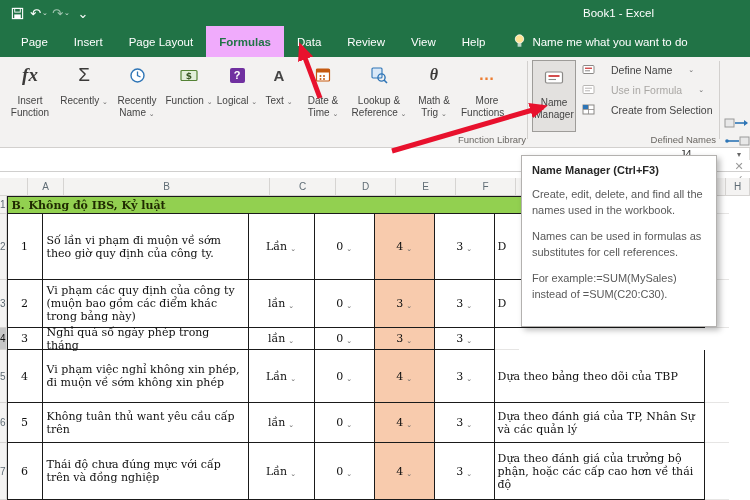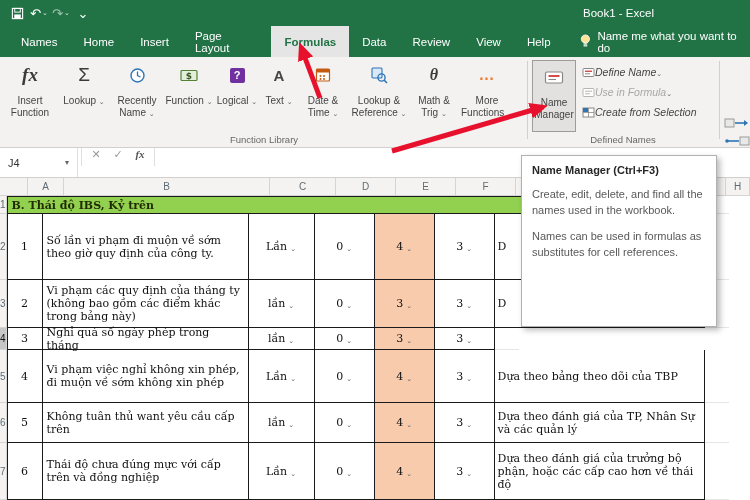--- a/index.html
+++ b/index.html
@@ -12,52 +12,52 @@
   .qat{display:flex;align-items:center;gap:4px;padding-left:8px;}
   .qbtn{display:flex;align-items:center;justify-content:center;height:20px;min-width:18px;color:#fff;font-size:13px;}
   .qbtn .tiny{font-size:7px;margin-left:1px;color:#d9e8df;}
   .qbtn.dim{color:#9dc3ad;}
   .wtitle{position:absolute;left:583px;top:0;height:26px;display:flex;align-items:center;font-size:11.5px;color:#fff;}
 
   
   .tabrow{position:absolute;top:26px;left:0;width:750px;height:31px;background:#217346;display:flex;
     align-items:stretch;padding-left:8px;box-sizing:border-box;}
   .tab{color:#fff;font-size:11.5px;display:flex;align-items:center;padding:0 13px;cursor:default;}
-  .tab.sel{background:#e5e5e5;color:#217346;font-weight:bold;}
+  .tab.sel{background:#f0abfc;color:#217346;font-weight:bold;}
   .tellme{display:flex;align-items:center;gap:7px;color:#fff;font-size:11.5px;margin-left:16px;}
 
   
   .ribbon{position:absolute;top:57px;left:0;width:750px;height:91px;background:#f3f2f1;
     border-bottom:1px solid #d2d0ce;box-sizing:border-box;}
   .grp{position:absolute;top:0;height:90px;}
   .grp-fl{left:2px;width:524px;display:flex;align-items:flex-start;}
-  .grplabel{position:absolute;bottom:2px;left:0;width:100%;text-align:center;font-size:9.5px;color:#696662;}
+  .grplabel{position:absolute;bottom:2px;left:0;width:100%;text-align:right;font-size:9.5px;color:#696662;}
   .rbtn{display:flex;flex-direction:column;align-items:center;padding-top:6px;height:70px;box-sizing:content-box;}
   .ric{height:24px;display:flex;align-items:center;justify-content:center;}
   .rlb{font-size:10px;line-height:11.5px;text-align:center;color:#444;margin-top:8px;}
   .dcaret{font-size:7px;color:#666;}
   .fxbig{font-family:"Liberation Serif",serif;font-style:italic;font-weight:bold;font-size:19px;color:#3b3a39;}
   .sigma{font-size:19px;color:#3b3a39;}
   .glyphA{font-size:15px;font-weight:bold;color:#444;}
   .theta{font-family:"Liberation Serif",serif;font-style:italic;font-size:16px;font-weight:bold;color:#3b3a39;}
   .qmark{width:15px;height:15px;background:#7030a0;color:#fff;font-size:11px;font-weight:bold;
     display:flex;align-items:center;justify-content:center;border-radius:2px;}
   .dots{font-size:16px;font-weight:bold;color:#ed7d31;letter-spacing:1px;}
   .vsep{position:absolute;top:4px;bottom:8px;width:1px;background:#d2d0ce;}
   .grp-dn{left:530px;width:186px;}
   .nmbtn{position:absolute;left:2px;top:3px;width:44px;height:72px;background:#e3e1df;border:1px solid #9e9c99;
     display:flex;flex-direction:column;align-items:center;padding-top:4px;box-sizing:border-box;}
   .dnlist{position:absolute;left:52px;top:4px;width:132px;display:flex;flex-direction:column;gap:3px;}
-  .dnitem{display:flex;align-items:flex-end;gap:0;font-size:10.5px;color:#444;height:17px;font-style:italic;}
+  .dnitem{display:flex;align-items:center;gap:16px;font-size:10.5px;color:#444;height:17px;}
   .dnitem.dim{color:#a9a7a4;}
   .audit{position:absolute;left:724px;top:60px;width:34px;display:flex;flex-direction:column;gap:6px;}
 
   
-  .fbar{position:absolute;top:148px;left:0;width:750px;height:30px;background:#fff;border-bottom:1px solid #d0cfce;
-    display:flex;align-items:flex-start;box-sizing:border-box;}
+  .fbar{position:absolute;top:148px;left:0;width:750px;height:24px;background:#fff;border-bottom:1px solid #d0cfce;
+    display:flex;align-items:flex-end;box-sizing:border-box;flex-direction:column;}
   .namebox{width:78px;height:100%;display:flex;align-items:center;justify-content:space-between;
     padding:0 8px;box-sizing:border-box;border-right:1px solid #e1dfdd;font-size:11px;color:#333;}
   .nb-caret{font-size:8px;color:#666;}
   .fbtn{width:22px;text-align:center;font-size:11px;color:#999;}
   .fbtn.fx{font-family:"Liberation Serif",serif;font-style:italic;color:#555;font-weight:bold;}
   .fdiv{width:1px;height:18px;background:#e1dfdd;margin:0 3px;}
   .finput{flex:1;height:100%;}
 
   
   .sheet{position:absolute;top:178px;left:0;width:750px;height:322px;background:#fff;
@@ -116,22 +116,21 @@
         <span class="tiny">⌄</span>
       </span>
       <span class="qbtn">
         <span>⌄</span>
       </span>
     </div>
     <div class="wtitle">Book1  -  Excel</div>
   </div>
 
   <div class="tabrow">
-    <div class="tab">Names</div>
-    <div class="tab">Home</div>
+    <div class="tab">Page</div>
     <div class="tab">Insert</div>
     <div class="tab">Page Layout</div>
     <div class="tab sel">Formulas</div>
     <div class="tab">Data</div>
     <div class="tab">Review</div>
     <div class="tab">View</div>
     <div class="tab">Help</div>
     <div class="tellme">
       <svg width="11" height="15" viewBox="0 0 11 15">
         <circle cx="5.5" cy="5" r="4.2" fill="#ffe396" stroke="#fff" stroke-width="0.8"></circle>
@@ -144,21 +143,21 @@
 
   <div class="ribbon">
 
     <div class="grp grp-fl">
       <div class="rbtn" style="width:56px">
         <span class="ric fxbig">fx</span>
         <span class="rlb">Insert Function</span>
       </div>
       <div class="rbtn" style="width:52px">
         <span class="ric sigma">Σ</span>
-        <span class="rlb"><span>Lookup</span> <span class="dcaret">⌄</span></span>
+        <span class="rlb"><span>Recently</span> <span class="dcaret">⌄</span></span>
       </div>
       <div class="rbtn" style="width:54px">
         <span class="ric">
           <svg width="17" height="17" viewBox="0 0 17 17">
             <circle cx="8.5" cy="8.5" r="6.5" fill="#fff" stroke="#2e75b6" stroke-width="1.4"></circle>
             <path d="M8.5 4.5 V8.5 L11.5 10" fill="none" stroke="#2e75b6" stroke-width="1.3"></path>
           </svg>
         </span>
         <span class="rlb"><span>Recently Name</span> <span class="dcaret">⌄</span></span>
       </div>
@@ -302,21 +301,21 @@
       <div class="ch w-c">C</div>
       <div class="ch w-d">D</div>
       <div class="ch w-e">E</div>
       <div class="ch w-f">F</div>
       <div class="ch w-g">G</div>
       <div class="ch w-h">H</div>
     </div>
 
     <div class="srow hgreen">
       <div class="rh">1</div>
-      <div class="sec">B. Thái độ IBS, Kỷ trên</div>
+      <div class="sec">B. Không độ IBS, Kỷ luật</div>
       <div class="c cH w-h"></div>
     </div>
 
     <div class="srow h1">
       <div class="rh">2</div>
       <div class="c cA w-a">1</div>
       <div class="c cB w-b">Số lần vi phạm đi muộn về sớm theo giờ quy định của công ty.</div>
       <div class="c cMid w-c">
           <span>Lần</span>
           <span class="dd">⌄</span>
@@ -333,21 +332,21 @@
           <span>3</span>
           <span class="dd">⌄</span>
         </div>
       <div class="c cG w-g">D</div>
       <div class="c cH w-h"></div>
     </div>
 
     <div class="srow h2">
       <div class="rh">3</div>
       <div class="c cA w-a">2</div>
-      <div class="c cB w-b">Vi phạm các quy định của tháng ty (không bao gồm các điểm khác trong bảng này)</div>
+      <div class="c cB w-b">Vi phạm các quy định của công ty (muộn bao gồm các điểm khác trong bảng này)</div>
       <div class="c cMid w-c">
           <span>lần</span>
           <span class="dd">⌄</span>
         </div>
       <div class="c cMid w-d">
           <span>0</span>
           <span class="dd">⌄</span>
         </div>
       <div class="c cMid cE w-e">
           <span>3</span>
@@ -454,20 +453,21 @@
         </div>
       <div class="c cG w-g">Dựa theo đánh giá của trưởng bộ phận, hoặc các cấp cao hơn về thái độ</div>
       <div class="c cH w-h"></div>
     </div>
   </div>
 
   <div class="tooltip">
     <div class="tt-title">Name Manager (Ctrl+F3)</div>
     <p>Create, edit, delete, and find all the names used in the workbook.</p>
     <p>Names can be used in formulas as substitutes for cell references.</p>
+    <p>For example:=SUM(MySales) instead of =SUM(C20:C30).</p>
   </div>
 
   <svg class="arrows" viewBox="0 0 750 500">
     <defs>
       <marker id="ah" markerUnits="userSpaceOnUse" markerWidth="18" markerHeight="16" refX="13" refY="8" orient="auto">
         <path d="M0,0 L18,8 L0,16 z" fill="#e8112d"></path>
       </marker>
     </defs>
     <line x1="320" y1="98" x2="301" y2="47" stroke="#e8112d" stroke-width="5" marker-end="url(#ah)"></line>
     <line x1="392" y1="151" x2="543" y2="107" stroke="#e8112d" stroke-width="5" marker-end="url(#ah)"></line>

